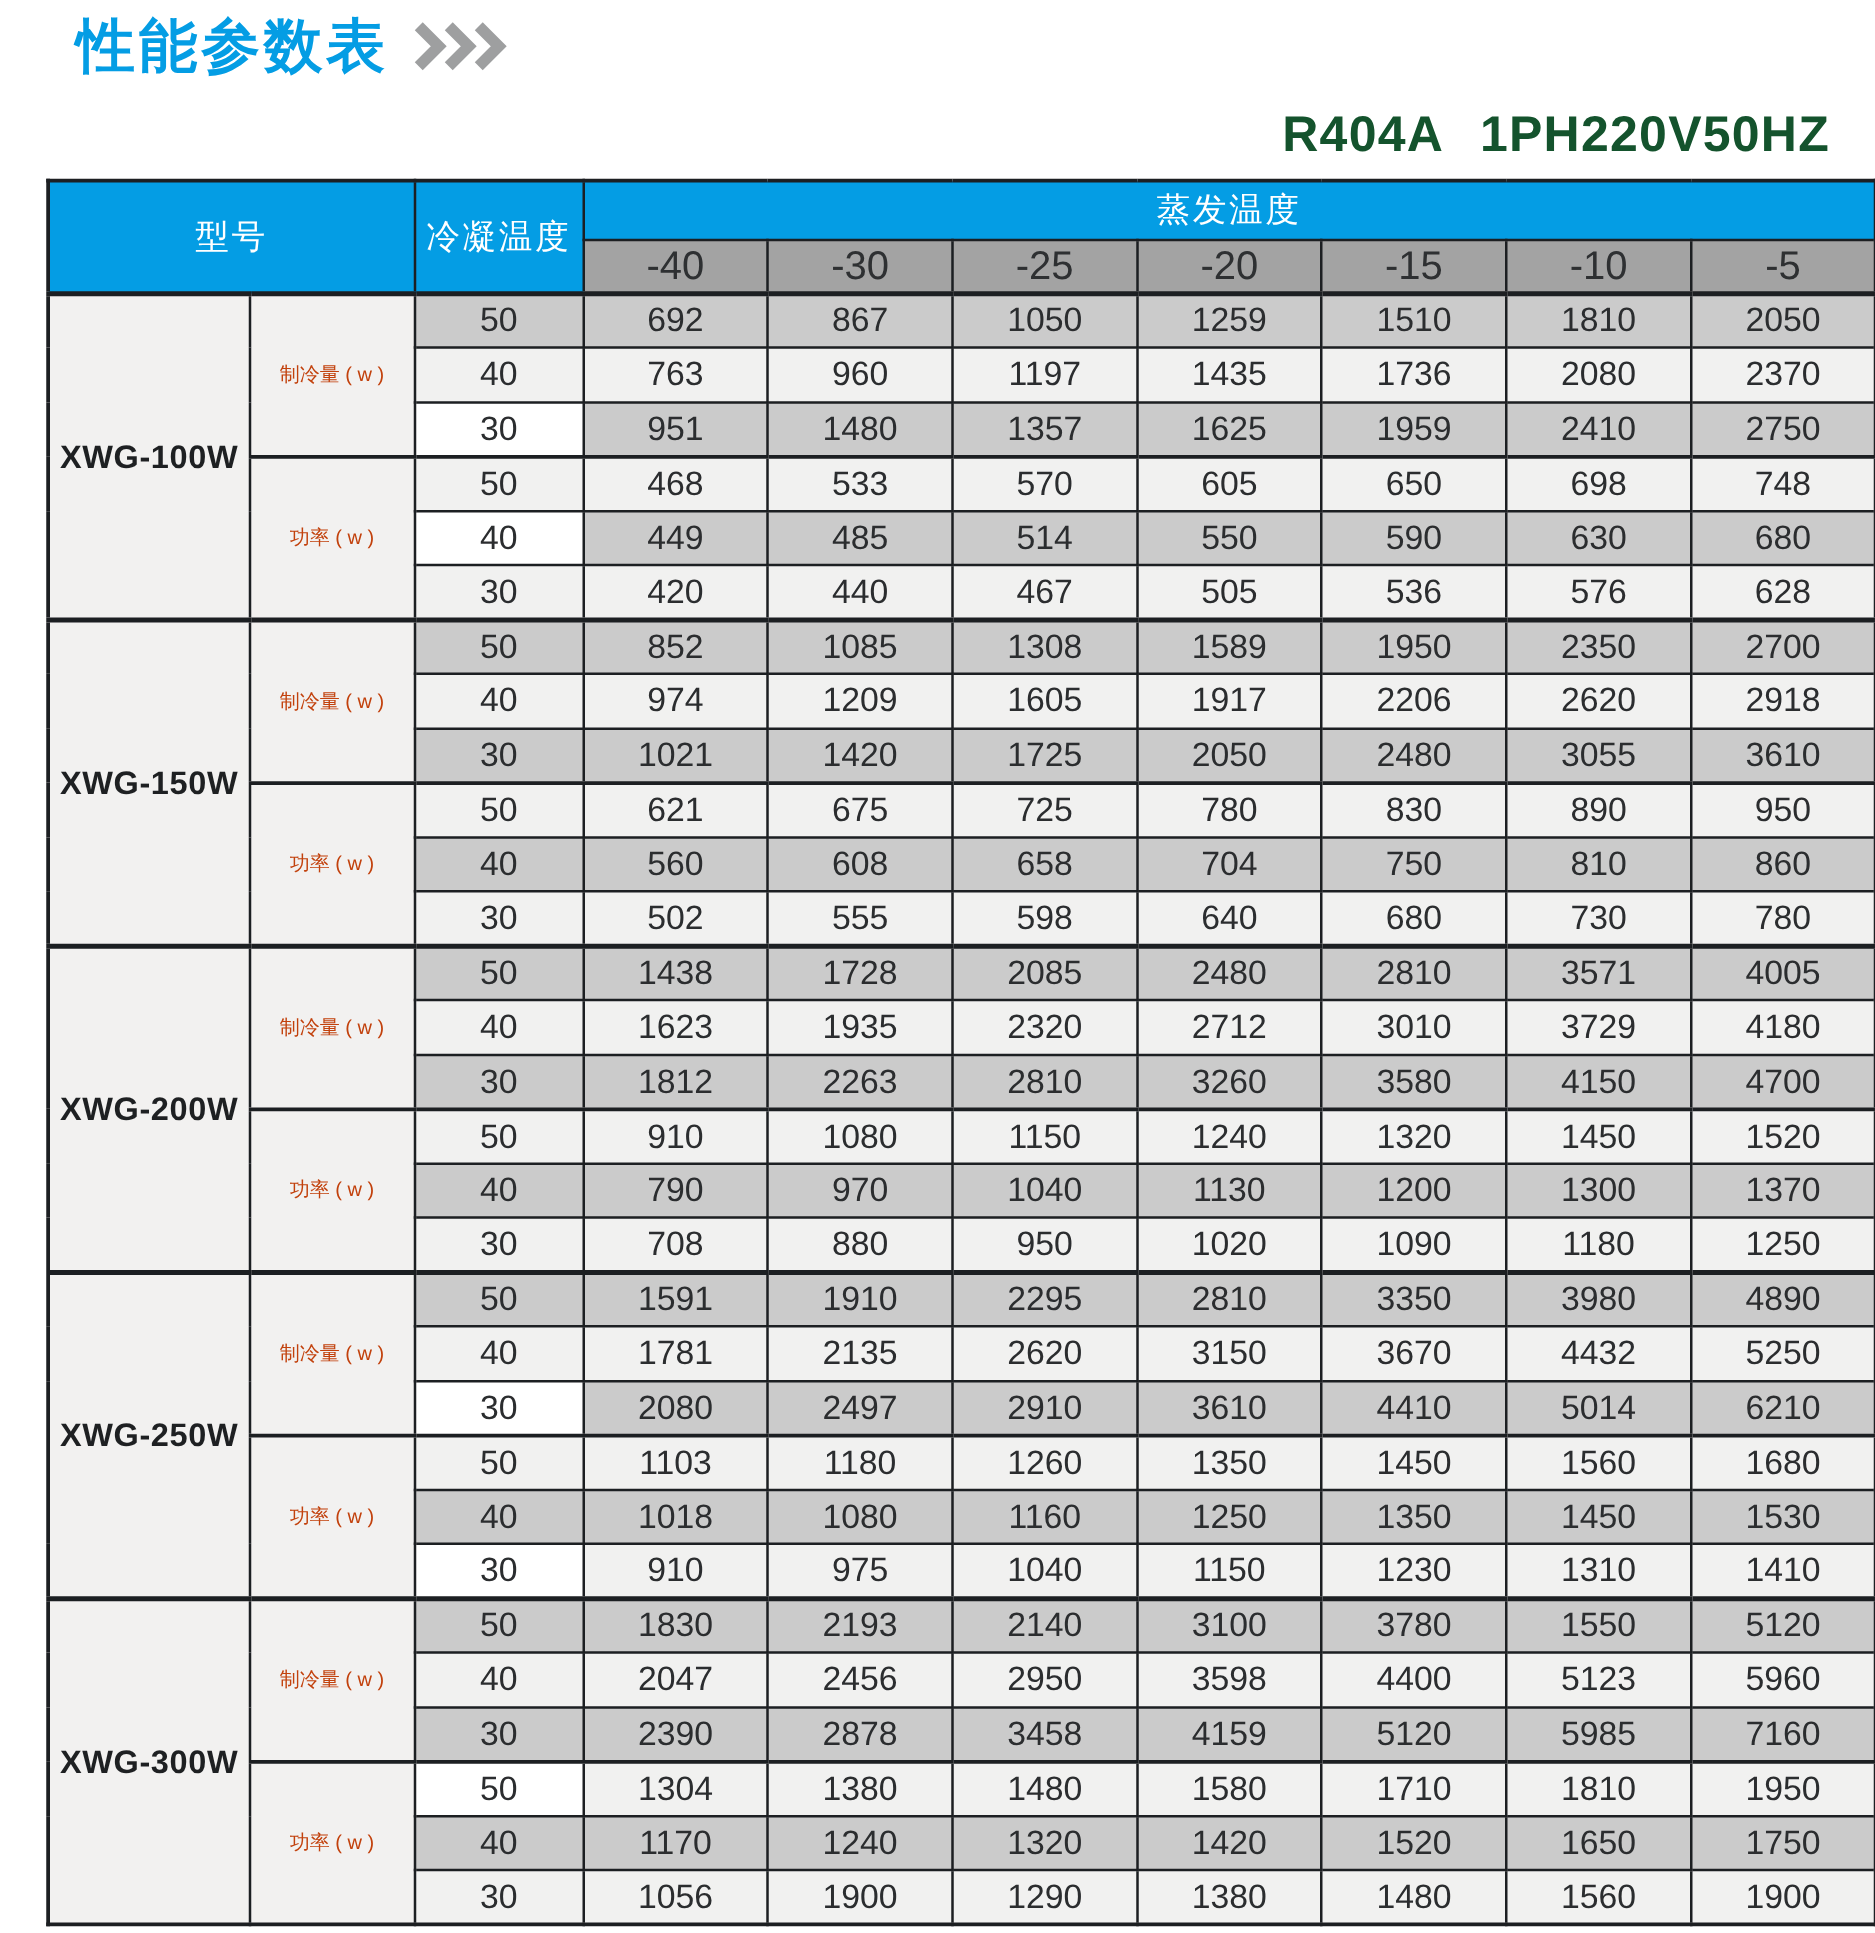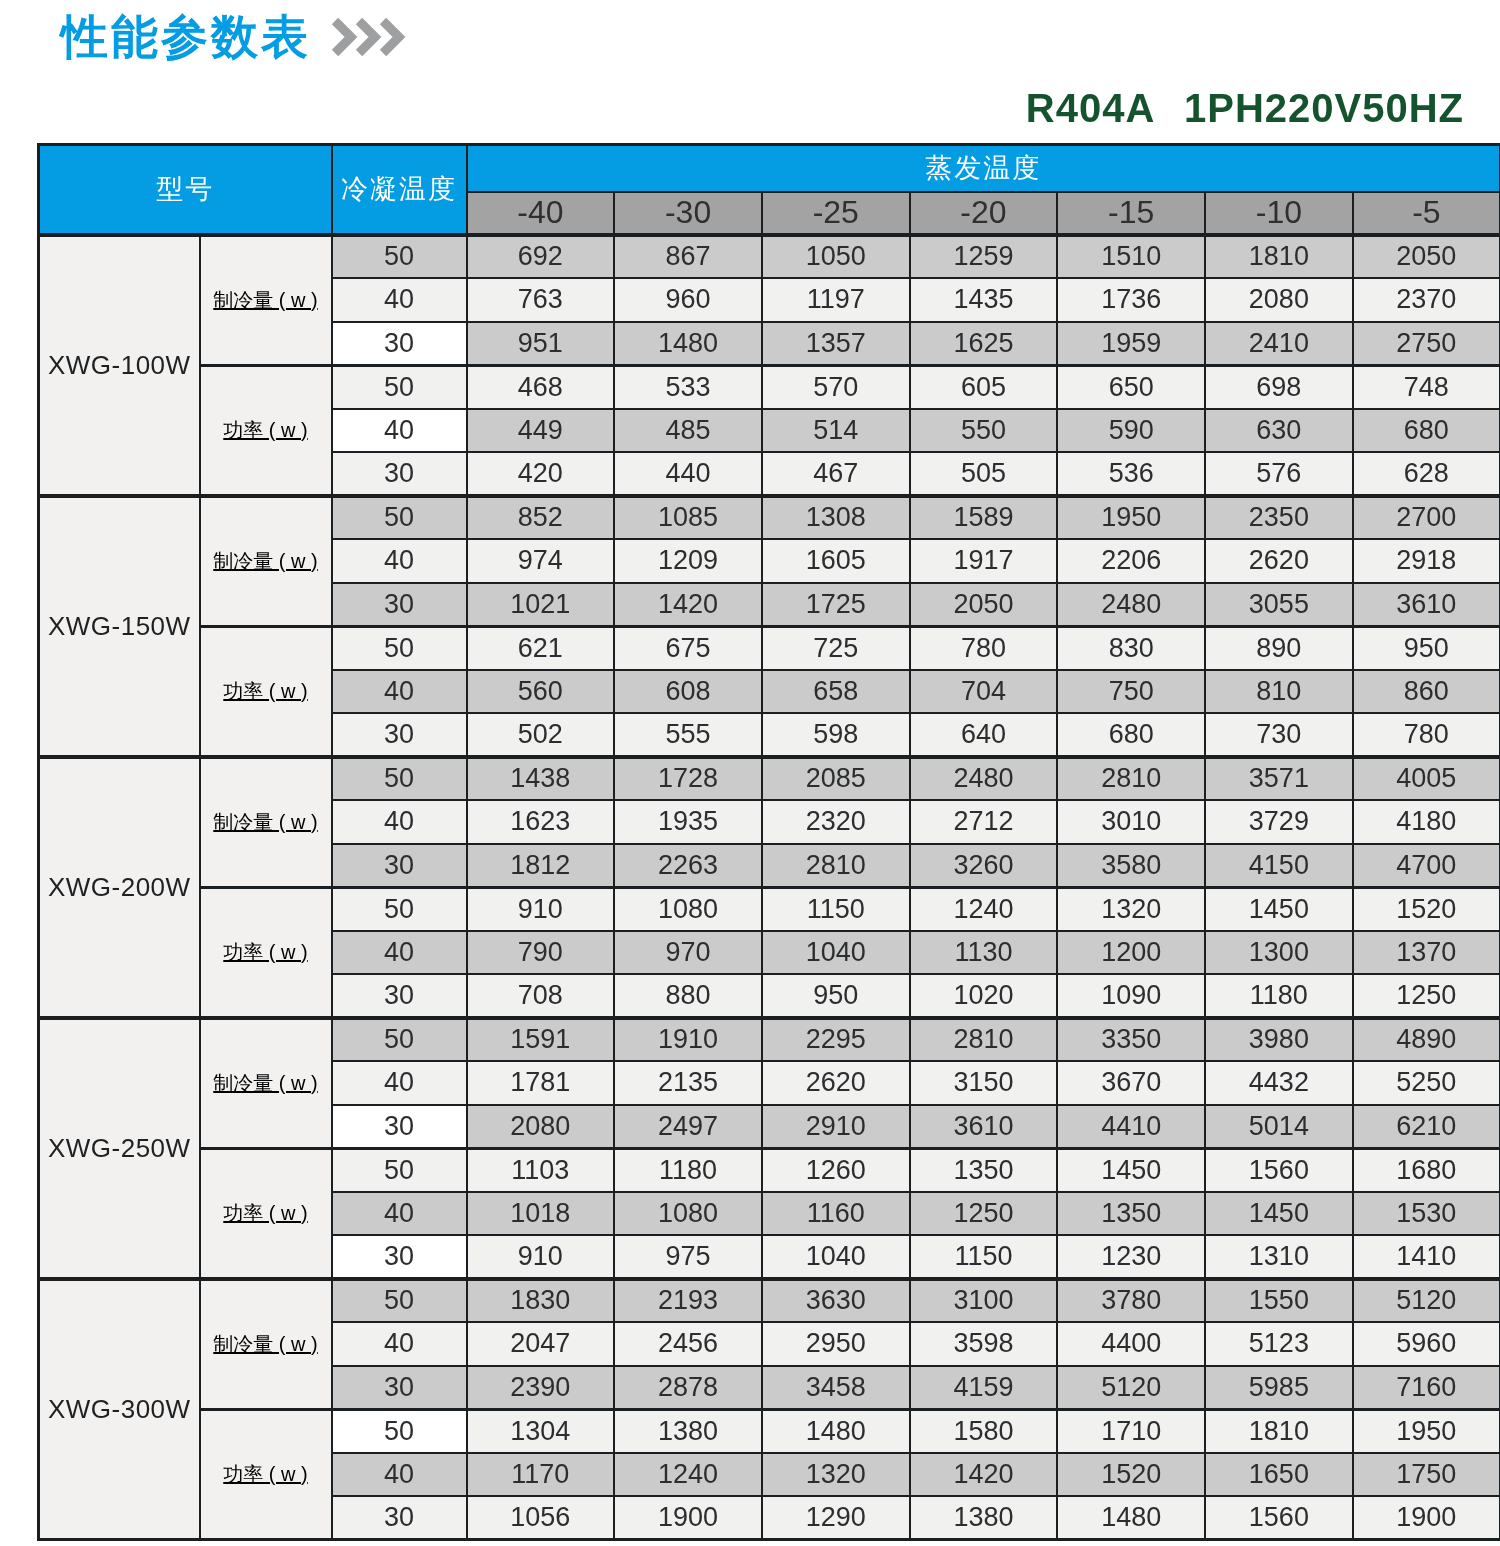--- a/index.html
+++ b/index.html
@@ -46,25 +46,25 @@
     background:#049DE4;color:#ffffff;
     font-size:27px;letter-spacing:2px;
   }
   thead tr.hdr-temps th{
     background:#a3a3a3;font-size:32px;color:#2E3032;
     border-bottom-width:3px;
   }
   tbody tr{height:43.5px;}
   tbody td{font-size:27px;}
   td.model{
-    background:#F2F1F0;font-weight:normal;font-size:26px;
+    background:#F2F1F0;font-weight:bold;font-size:26px;
     color:#1E2022;letter-spacing:0.5px;
   }
   td.qlabel{
-    background:#F2F1F0;font-size:20px;color:#000000;text-decoration:underline;
+    background:#F2F1F0;font-size:16px;color:#c2410c;
   }
   .s-gray{background:#CBCBCB;}
   .s-light{background:#F1F1F0;}
   .s-white{background:#FFFFFF;}
   tbody tr.block-start td{border-top:4px solid #1C1F22;}
   tbody tr.sec-start td{border-top:3px solid #1C1F22;}
 </style>
 </head>
 <body>
 
@@ -362,21 +362,21 @@
         <td class="val s-light">1230</td>
         <td class="val s-light">1310</td>
         <td class="val s-light">1410</td>
       </tr>
       <tr class="block-start">
         <td rowspan="6" class="model">XWG-300W</td>
         <td rowspan="3" class="qlabel">制冷量 ( w )</td>
         <td class="cond s-gray">50</td>
         <td class="val s-gray">1830</td>
         <td class="val s-gray">2193</td>
-        <td class="val s-gray">3630</td>
+        <td class="val s-gray">2140</td>
         <td class="val s-gray">3100</td>
         <td class="val s-gray">3780</td>
         <td class="val s-gray">1550</td>
         <td class="val s-gray">5120</td>
       </tr>
       <tr>
         <td class="cond s-light">40</td>
         <td class="val s-light">2047</td>
         <td class="val s-light">2456</td>
         <td class="val s-light">2950</td>

